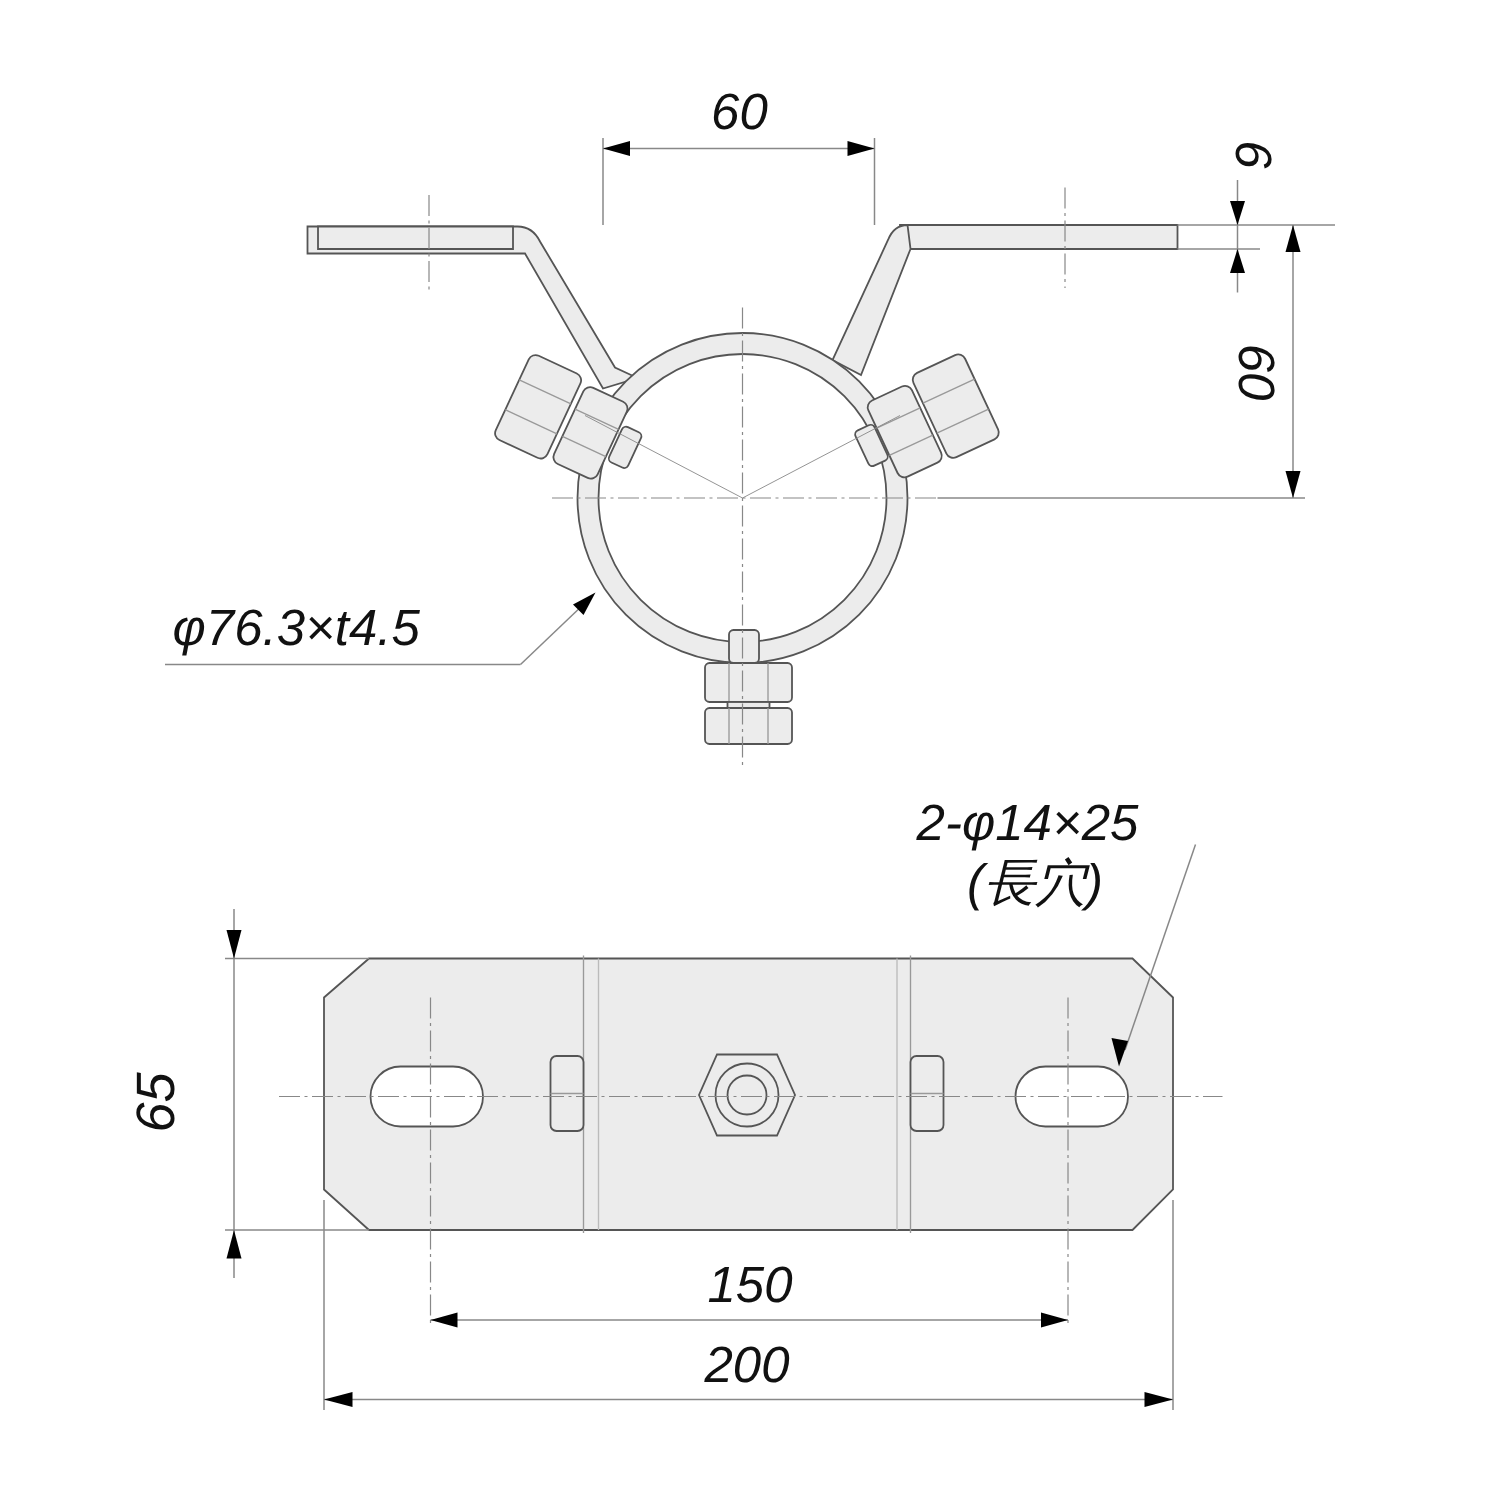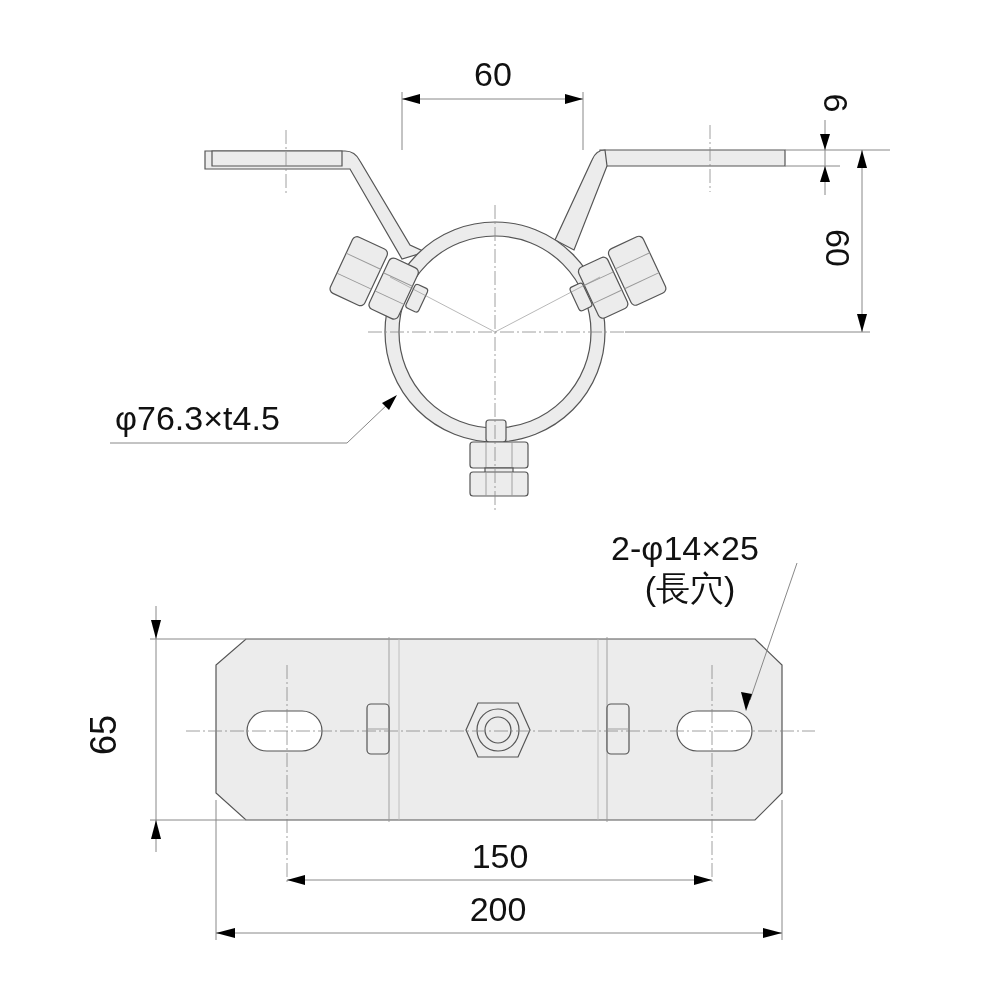--- a/index.html
+++ b/index.html
@@ -1,16 +1,16 @@
 <!DOCTYPE html>
 <html><head>
 <meta charset="utf-8">
 <style>
   html,body{margin:0;padding:0;background:#fff;}
-  #stage{position:relative;width:1000px;height:1000px;background:#fff;overflow:hidden;}
+  #stage{position:relative;width:1000px;height:1000px;background:#fff;overflow:hidden;font-style:italic;}
   svg{position:absolute;left:0;top:0;}
   .dim{font-family:"Liberation Sans","DejaVu Sans",sans-serif;font-size:34px;fill:#111;}
   .part{fill:#ececec;stroke:#555;stroke-width:1.2;}
   .hole{fill:#fff;stroke:#555;stroke-width:1.2;}
   .thin{stroke:#999;stroke-width:0.9;fill:none;}
   .center{stroke:#888;stroke-width:0.8;stroke-dasharray:14 3 2 3;fill:none;}
   .dline{stroke:#888;stroke-width:1;fill:none;}
   .arrow{fill:#000;}
 </style>
 </head>

